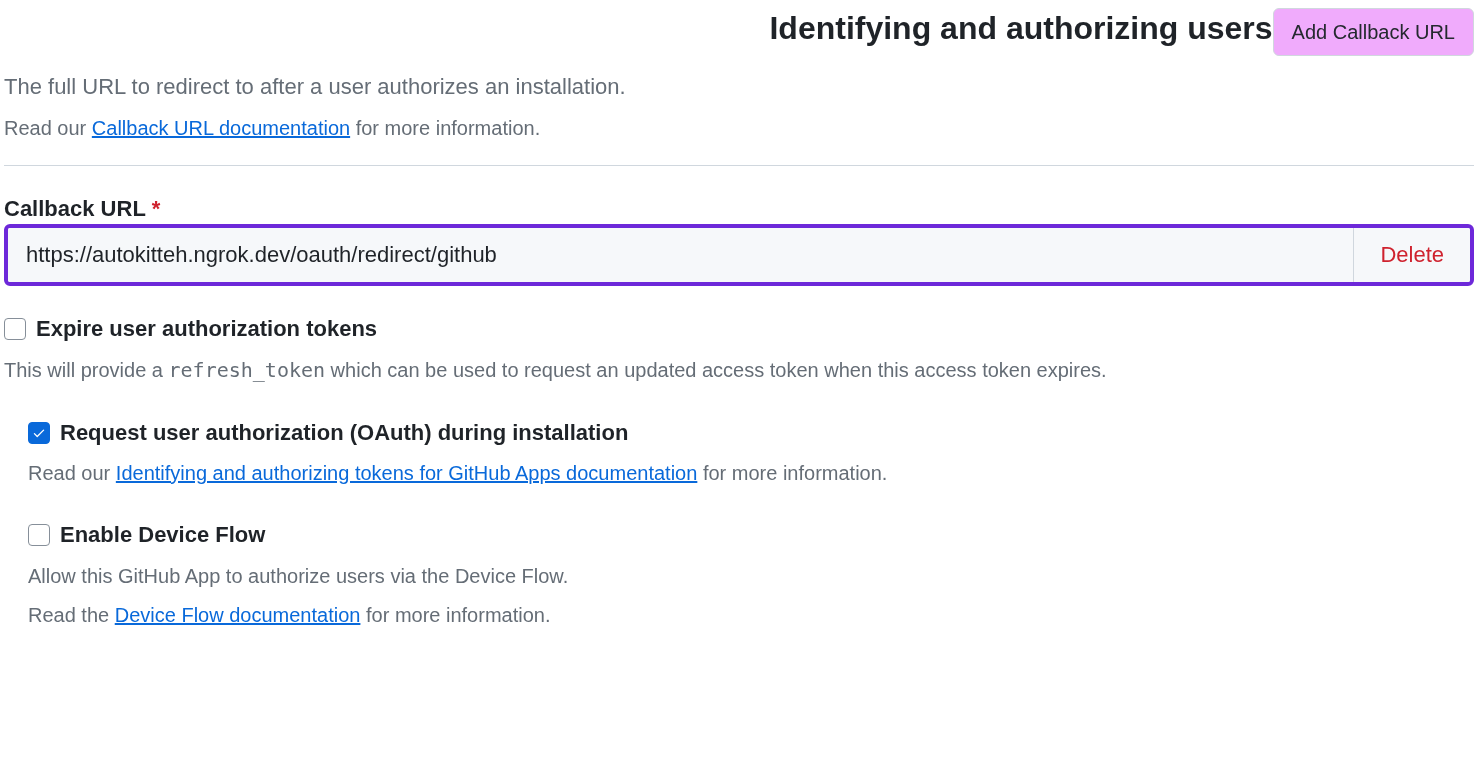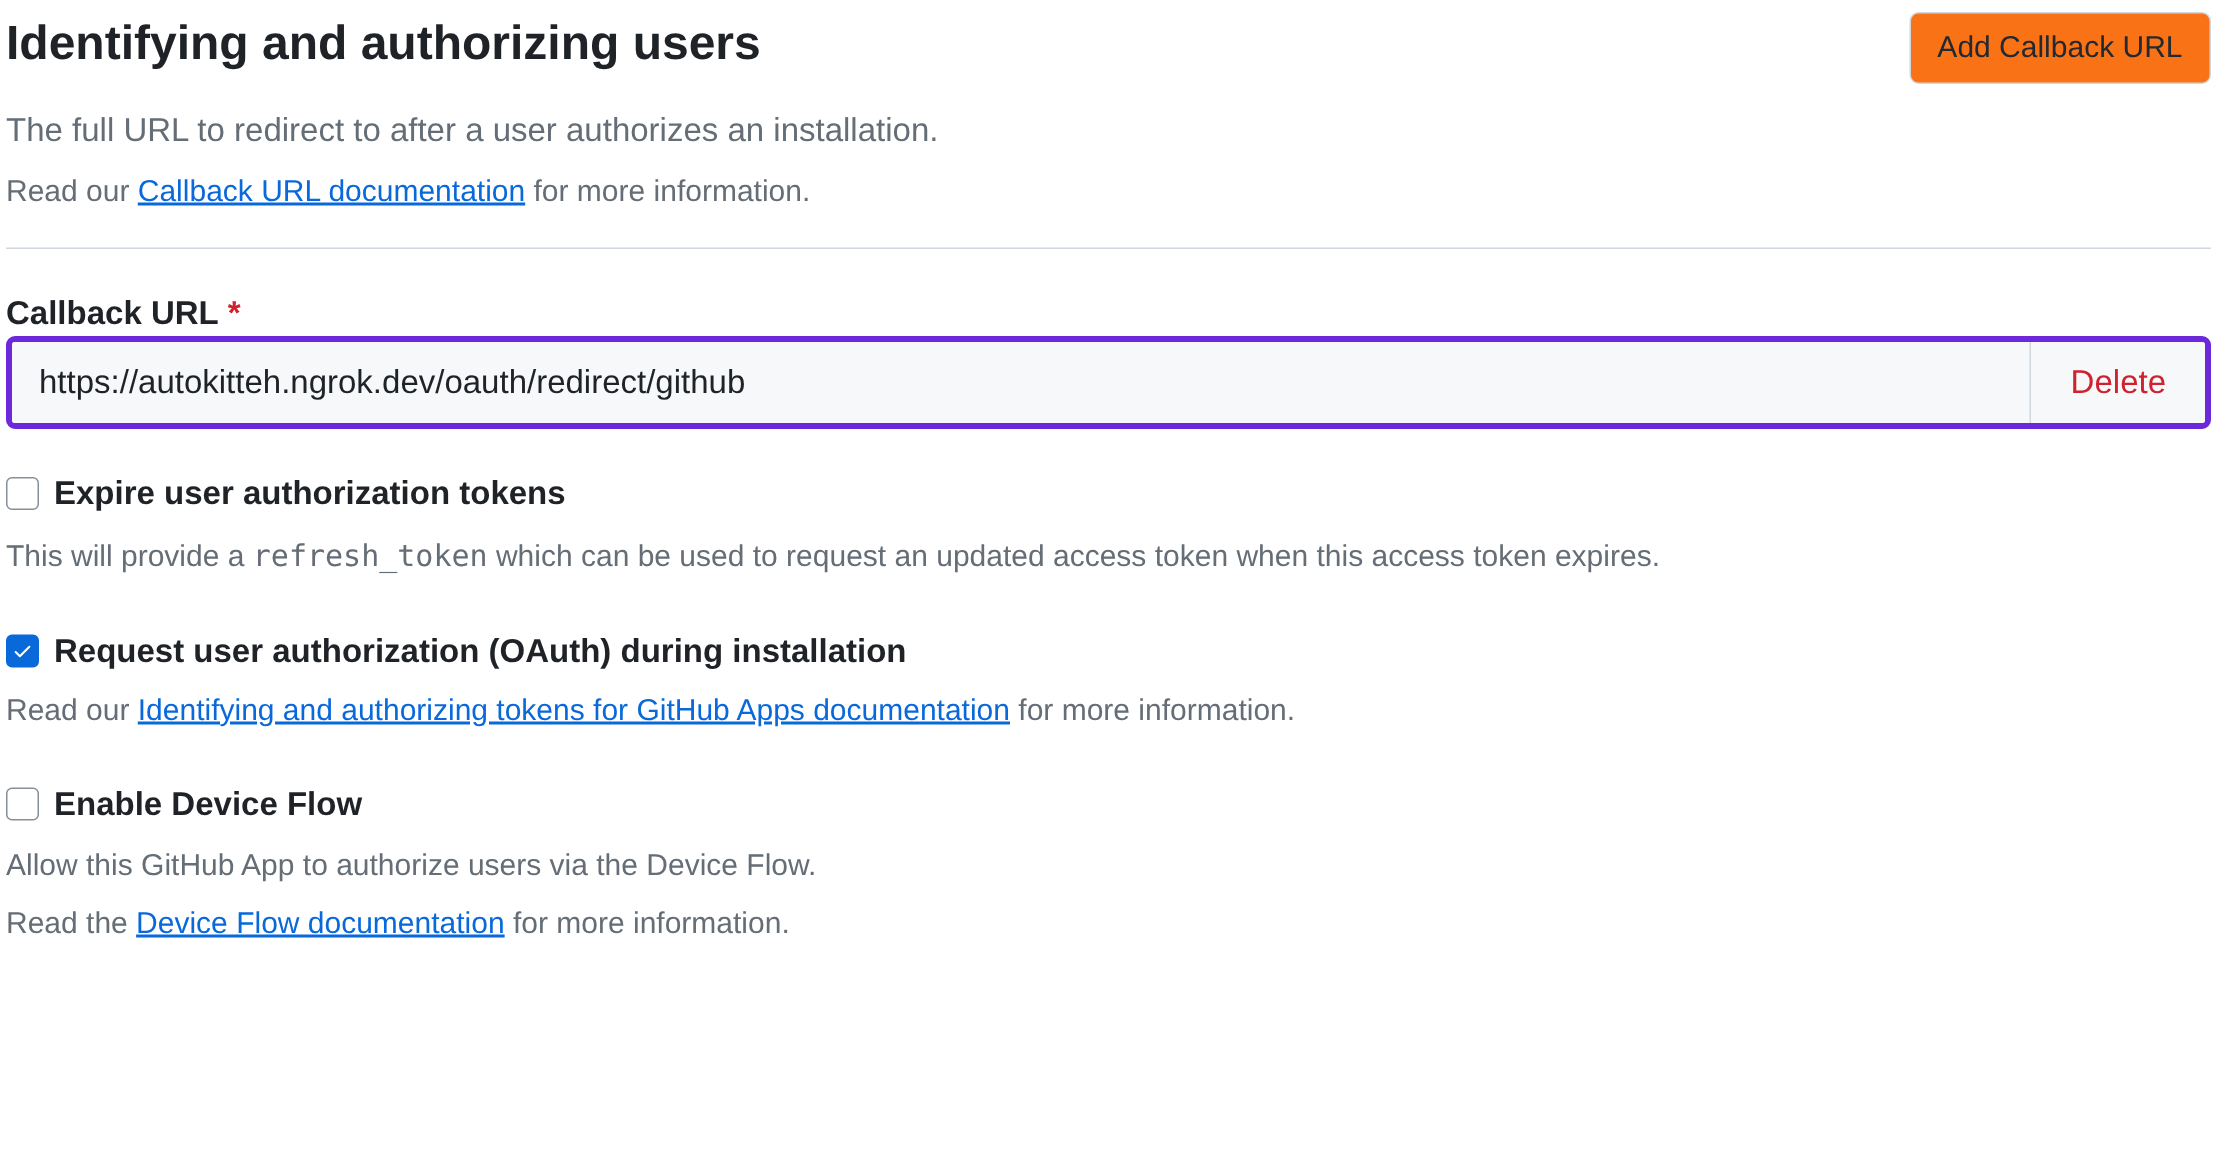--- a/index.html
+++ b/index.html
@@ -9,32 +9,32 @@
     }
     body {
       font-family: -apple-system, BlinkMacSystemFont, "Segoe UI", Helvetica, Arial, sans-serif;
       color: #1f2328;
       background: #ffffff;
       padding: 8px 4px;
       font-size: 16px;
     }
     .header-row {
       display: flex;
-      justify-content: space-between;
+      justify-content: flex-end;
       align-items: flex-start;
       margin-bottom: 14px;
     }
     h2 {
       font-size: 32px;
       font-weight: 600;
       line-height: 1.25;
       color: #1f2328;
     }
     .btn {
-      background: #f97316;
+      background: #f0abfc;
       border: 1px solid #d0d7de;
       border-radius: 6px;
       padding: 8px 18px;
       font-size: 20px;
       font-weight: 500;
       color: #24292f;
       cursor: pointer;
       line-height: 1.5;
     }
     .subtitle {
@@ -135,20 +135,21 @@
       cursor: pointer;
     }
     .desc {
       font-size: 20px;
       color: #656d76;
       line-height: 1.6;
       margin-bottom: 8px;
     }
     .section-gap {
       margin-top: 34px;
+      margin-left: 24px;
     }
     code {
       font-family: ui-monospace, SFMono-Regular, "SF Mono", Menlo, Consolas, monospace;
       font-size: 20px;
       color: #656d76;
     }
   </style>
 </head>
 <body>
 

